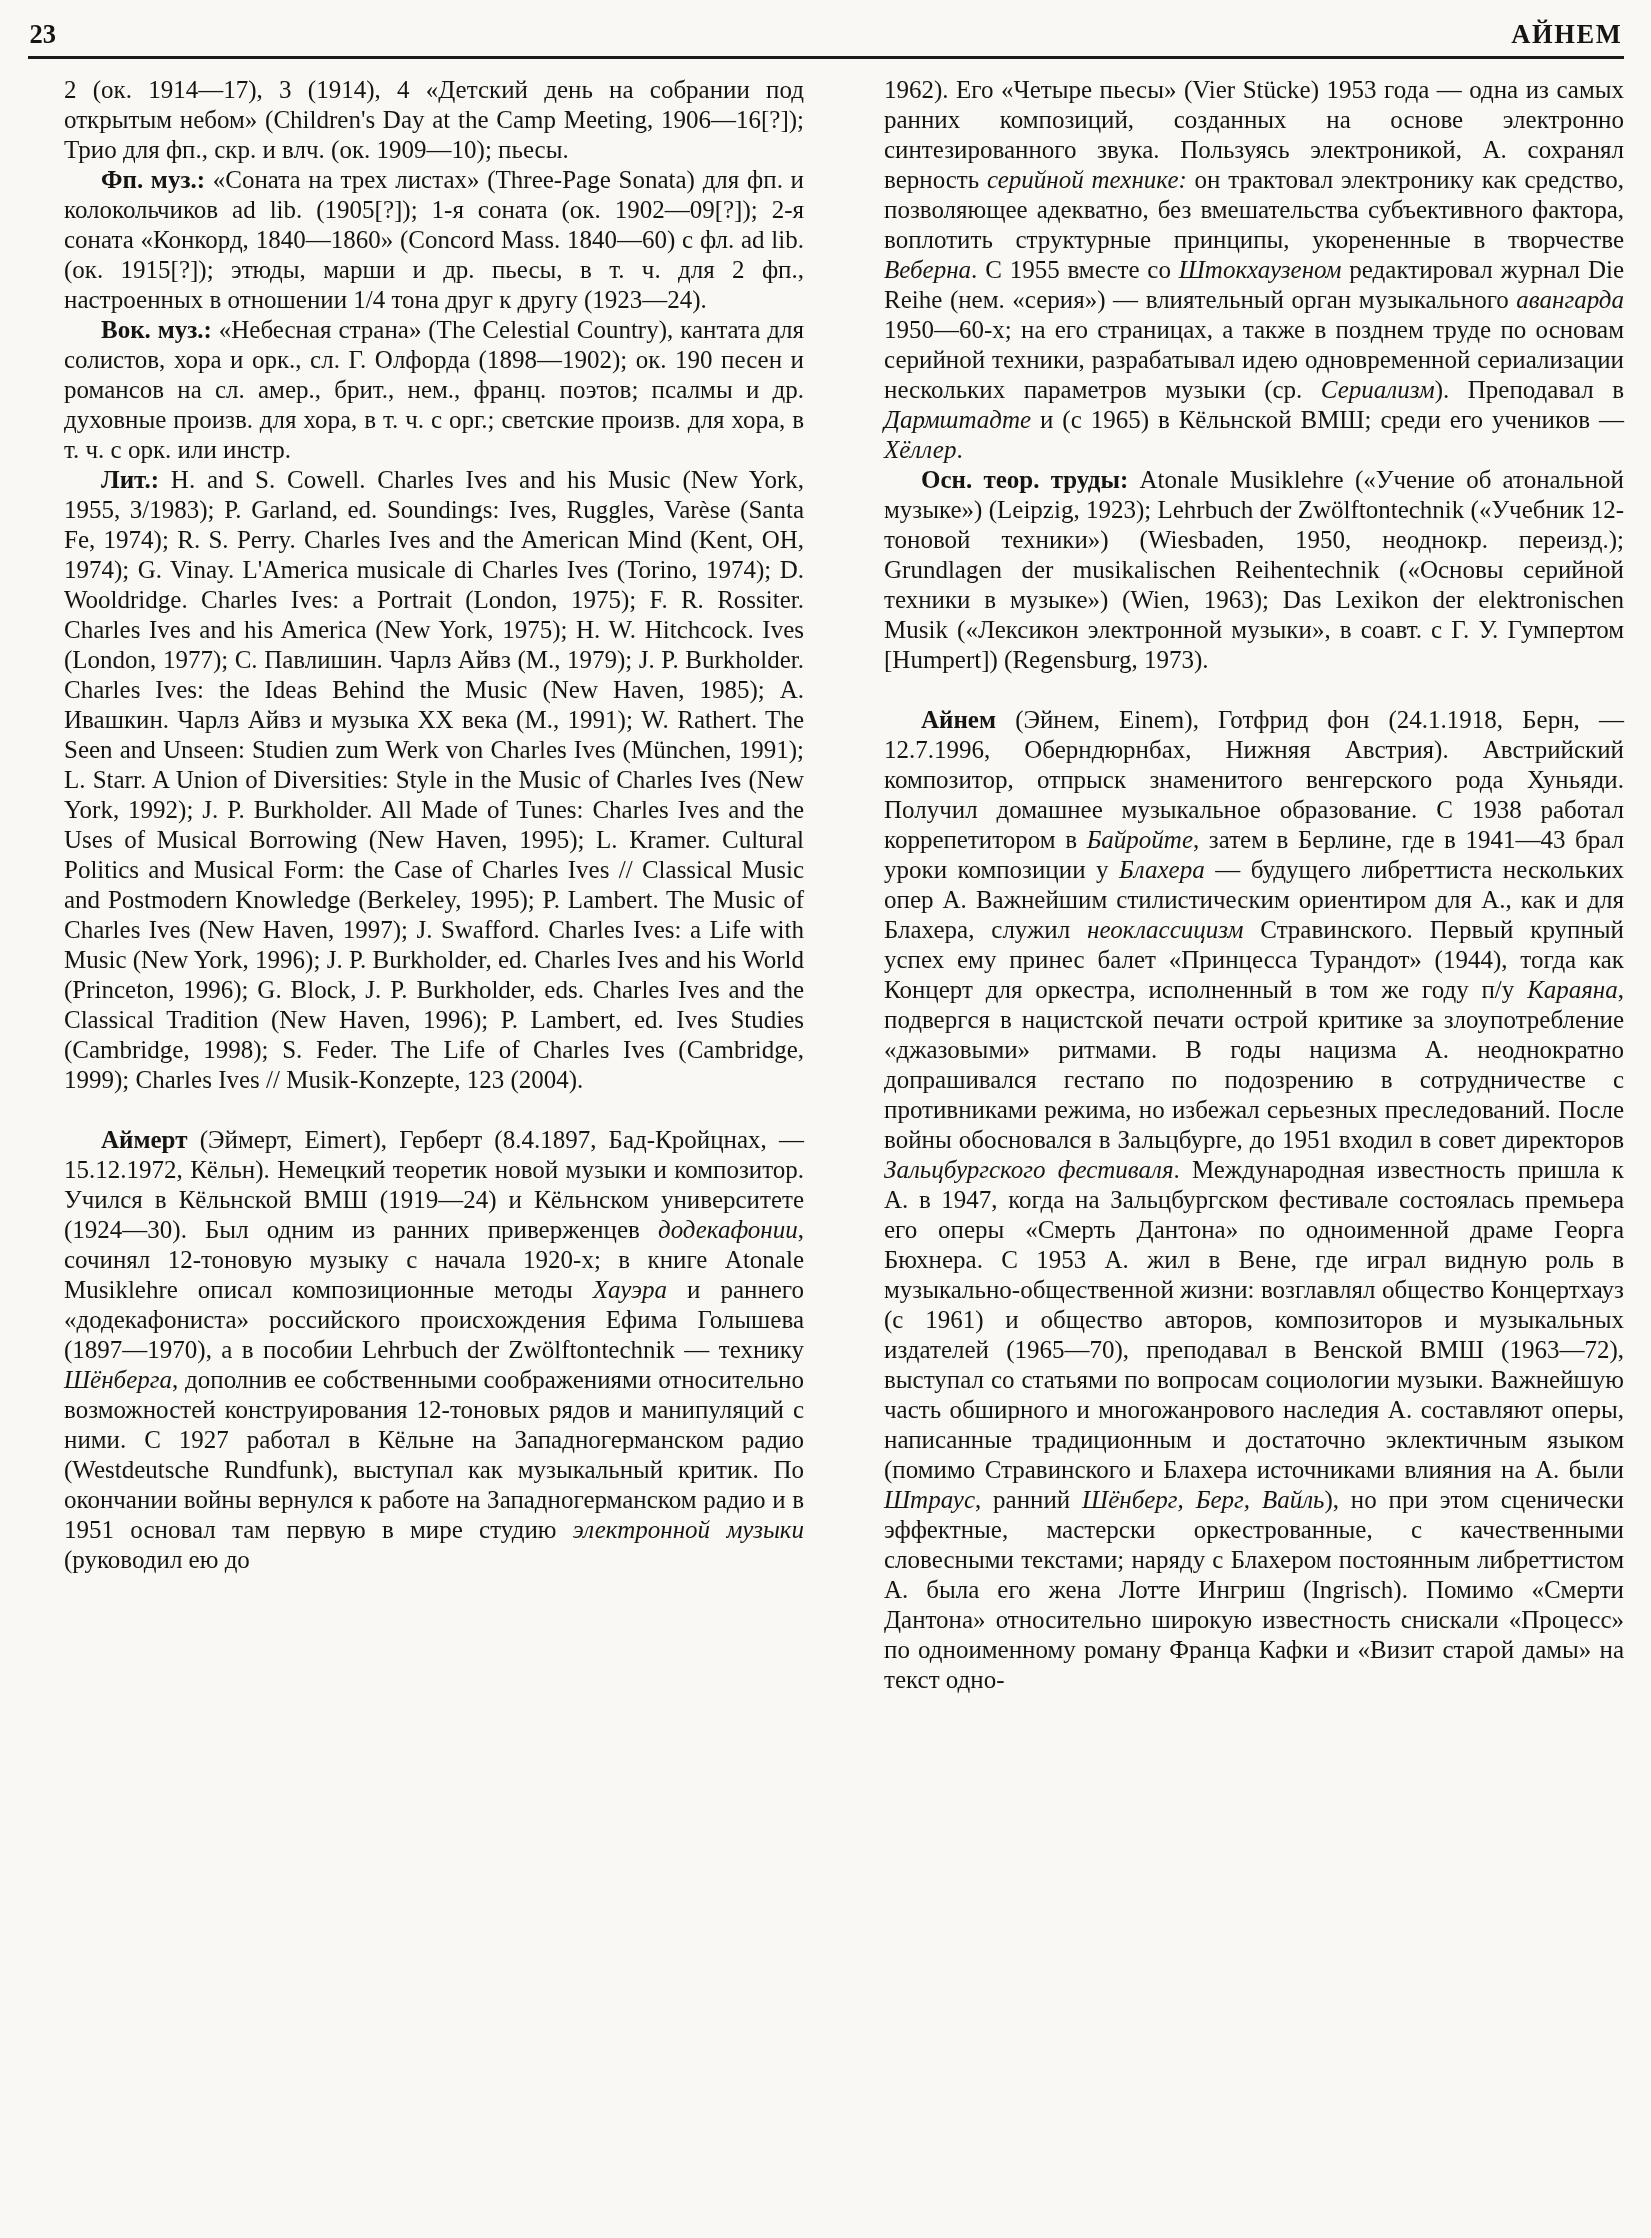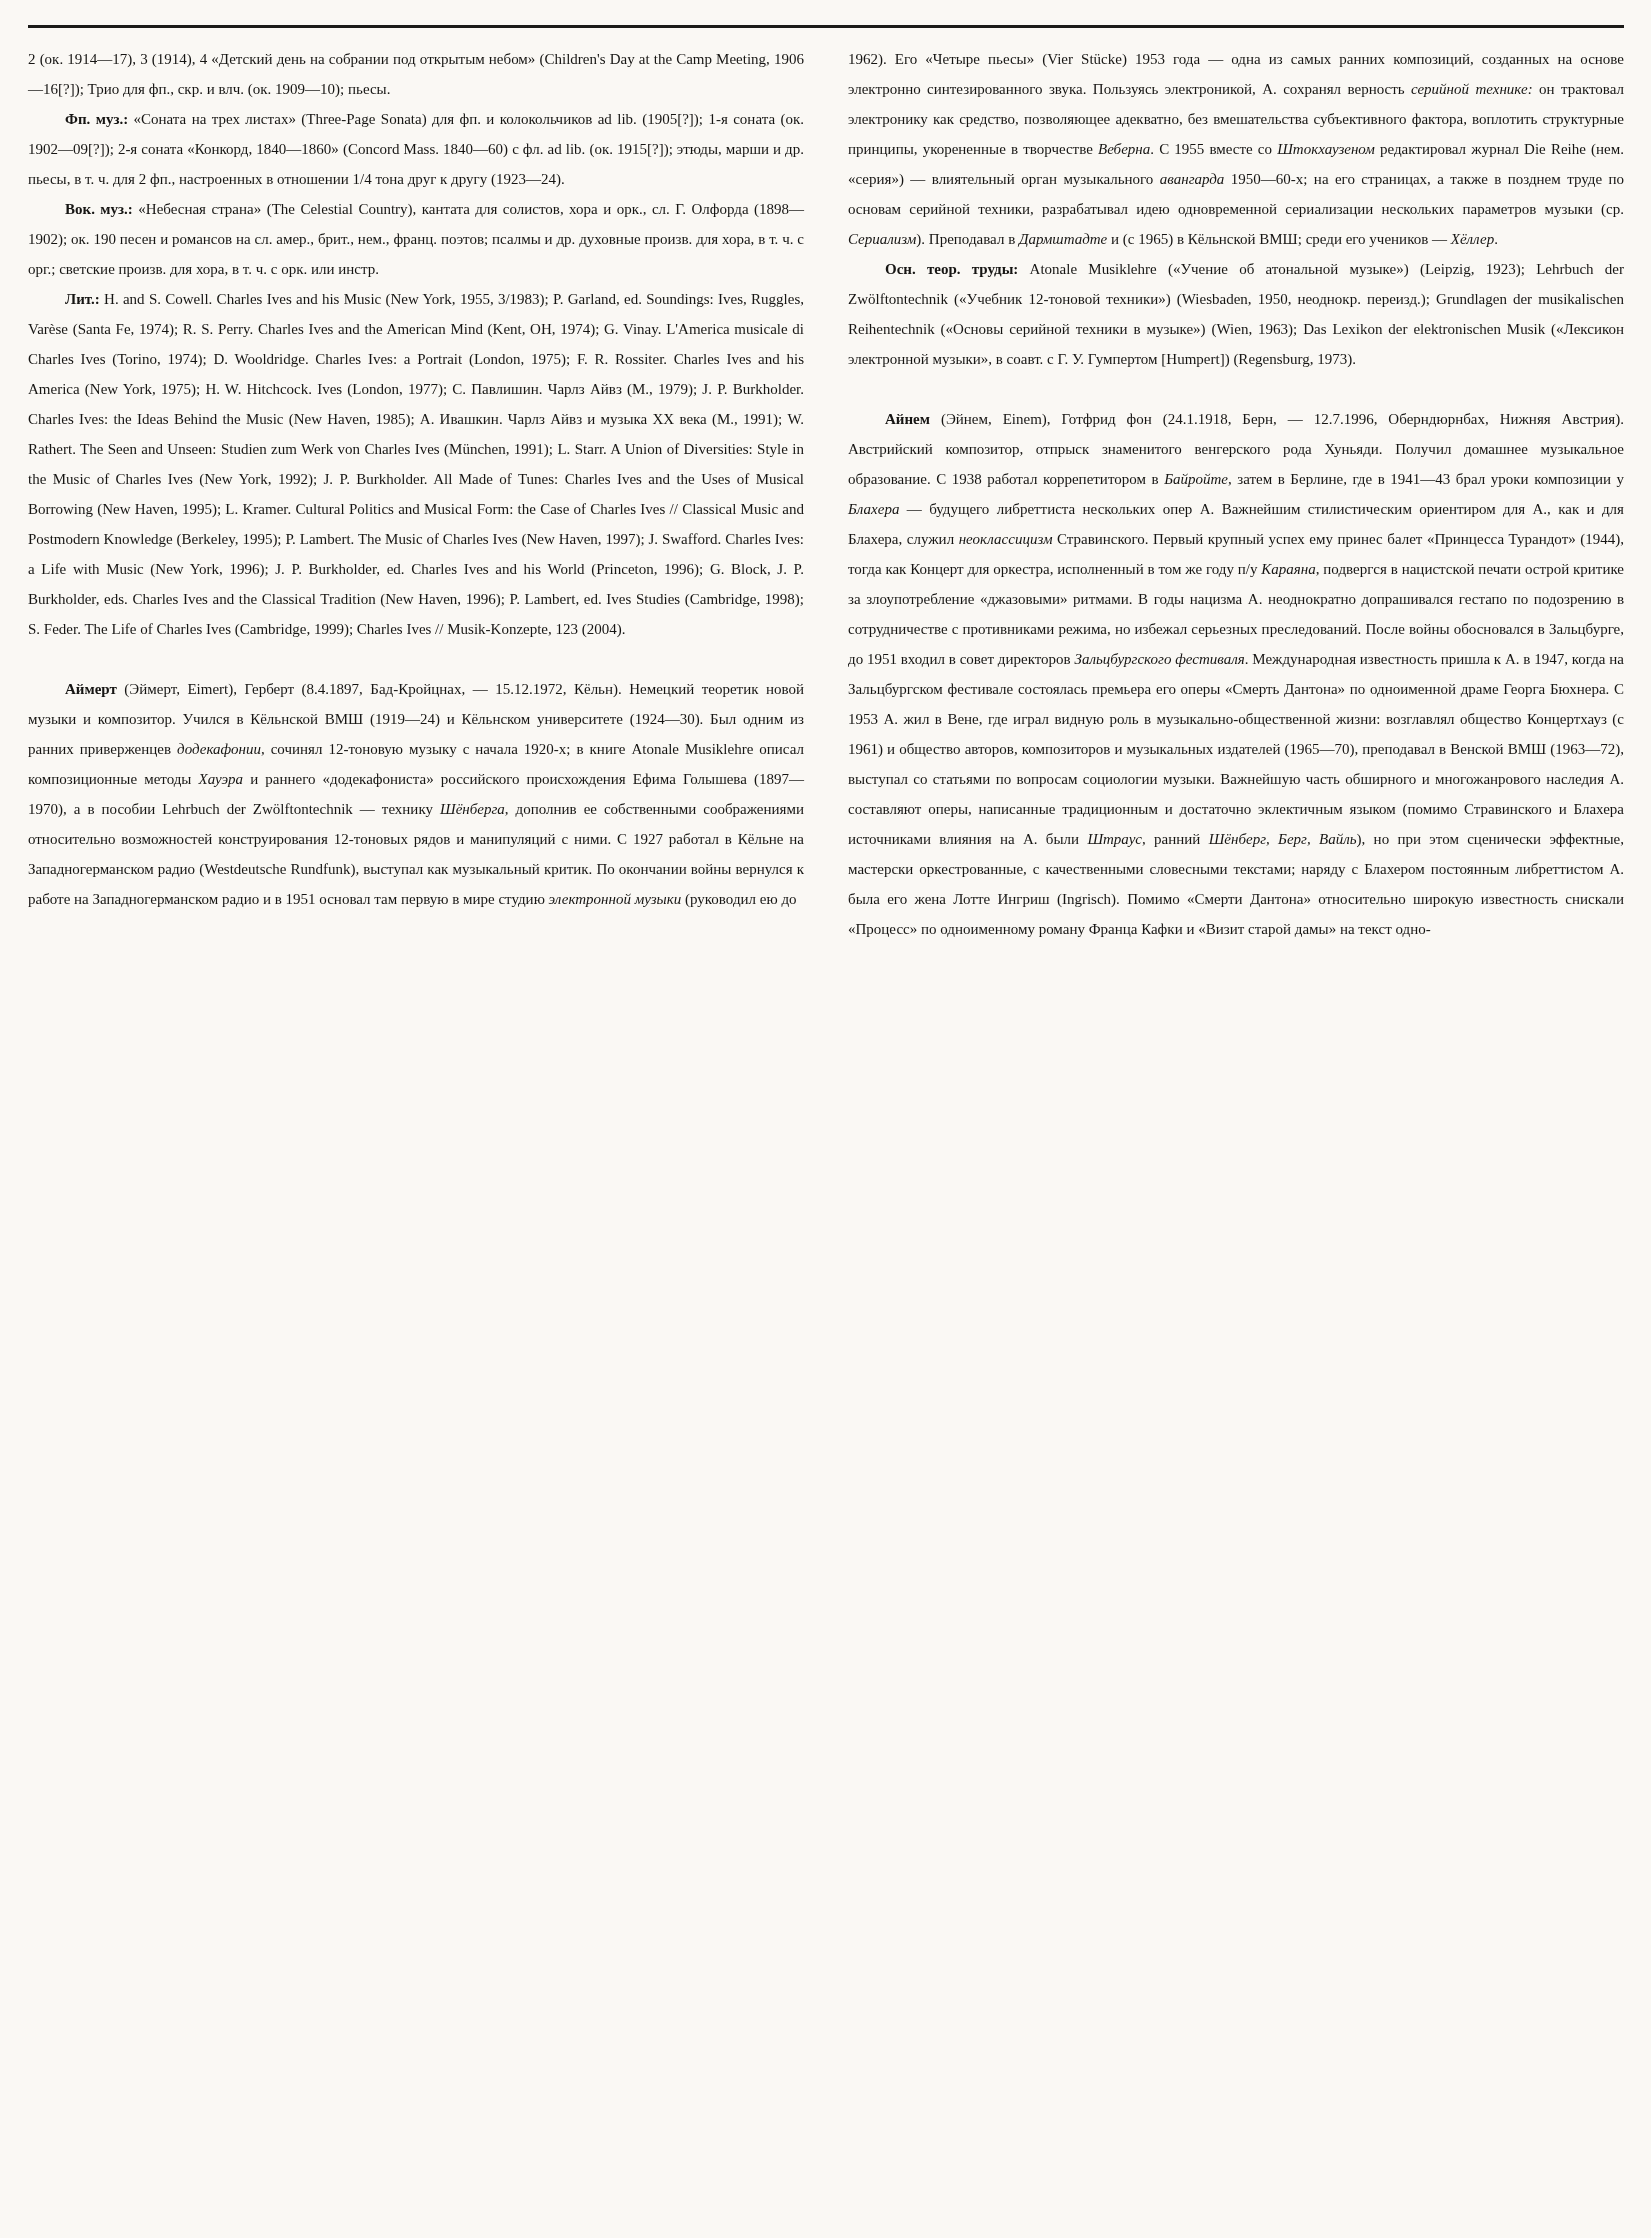--- a/index.html
+++ b/index.html
@@ -17,34 +17,38 @@
   }
   .header {
     display:flex; justify-content:space-between; align-items:baseline;
     font-weight:bold; font-size:26.5px; padding:0 1.6px;
   }
   .runhead { letter-spacing:1.6px; }
   .rule { height:3.1px; background:#1b1a18; margin-top:6.2px; }
   .columns { display:flex; gap:44px; margin-top:15.6px; }
   .col {
     flex:1 1 0; min-width:0;
-    font-size:15px; line-height:30px;
+    font-size:25px; line-height:30px;
     text-align:justify;
-    hyphens:auto; -webkit-hyphens:auto;
+    hyphens:auto;margin-left:36px; -webkit-hyphens:auto;
   }
   .para { text-align:justify; }
   .para.indent { text-indent:37px; }
   .para.gap { margin-top:30px; }
   .b { font-weight:bold; }
   .i { font-style:italic; }
 </style>
 </head>
 <body>
 
 <div class="page">
+  <div class="header">
+    <span class="pagenum">23</span>
+    <span class="runhead">АЙНЕМ</span>
+  </div>
   <div class="rule"></div>
   <div class="columns">
     <div class="col" id="left-column-content">
         <p class="para">2 (ок. 1914—17), 3 (1914), 4 «Детский день на собрании под открытым небом» (Children's Day at the Camp Meeting, 1906—16[?]); Трио для фп., скр. и влч. (ок. 1909—10); пьесы.</p>
         <p class="para indent"><span class="b">Фп. муз.:</span> «Соната на трех листах» (Three-Page Sonata) для фп. и колокольчиков ad lib. (1905[?]); 1-я соната (ок. 1902—09[?]); 2-я соната «Конкорд, 1840—1860» (Concord Mass. 1840—60) с фл. ad lib. (ок. 1915[?]); этюды, марши и др. пьесы, в т. ч. для 2 фп., настроенных в отношении 1/4 тона друг к другу (1923—24).</p>
         <p class="para indent"><span class="b">Вок. муз.:</span> «Небесная страна» (The Celestial Country), кантата для солистов, хора и орк., сл. Г. Олфорда (1898—1902); ок. 190 песен и романсов на сл. амер., брит., нем., франц. поэтов; псалмы и др. духовные произв. для хора, в т. ч. с орг.; светские произв. для хора, в т. ч. с орк. или инстр.</p>
         <p class="para indent"><span class="b">Лит.:</span> H. and S. Cowell. Charles Ives and his Music (New York, 1955, 3/1983); P. Garland, ed. Soundings: Ives, Ruggles, Varèse (Santa Fe, 1974); R. S. Perry. Charles Ives and the American Mind (Kent, OH, 1974); G. Vinay. L'America musicale di Charles Ives (Torino, 1974); D. Wooldridge. Charles Ives: a Portrait (London, 1975); F. R. Rossiter. Charles Ives and his America (New York, 1975); H. W. Hitchcock. Ives (London, 1977); С. Павлишин. Чарлз Айвз (М., 1979); J. P. Burkholder. Charles Ives: the Ideas Behind the Music (New Haven, 1985); А. Ивашкин. Чарлз Айвз и музыка XX века (М., 1991); W. Rathert. The Seen and Unseen: Studien zum Werk von Charles Ives (München, 1991); L. Starr. A Union of Diversities: Style in the Music of Charles Ives (New York, 1992); J. P. Burkholder. All Made of Tunes: Charles Ives and the Uses of Musical Borrowing (New Haven, 1995); L. Kramer. Cultural Politics and Musical Form: the Case of Charles Ives // Classical Music and Postmodern Knowledge (Berkeley, 1995); P. Lambert. The Music of Charles Ives (New Haven, 1997); J. Swafford. Charles Ives: a Life with Music (New York, 1996); J. P. Burkholder, ed. Charles Ives and his World (Princeton, 1996); G. Block, J. P. Burkholder, eds. Charles Ives and the Classical Tradition (New Haven, 1996); P. Lambert, ed. Ives Studies (Cambridge, 1998); S. Feder. The Life of Charles Ives (Cambridge, 1999); Charles Ives // Musik-Konzepte, 123 (2004).</p>
         <p class="para indent gap"><span class="b">Аймерт</span> (Эймерт, Eimert), Герберт (8.4.1897, Бад-Кройцнах, — 15.12.1972, Кёльн). Немецкий теоретик новой музыки и композитор. Учился в Кёльнской ВМШ (1919—24) и Кёльнском университете (1924—30). Был одним из ранних приверженцев <span class="i">додекафонии</span>, сочинял 12-тоновую музыку с начала 1920-х; в книге Atonale Musiklehre описал композиционные методы <span class="i">Хауэра</span> и раннего «додекафониста» российского происхождения Ефима Голышева (1897—1970), а в пособии Lehrbuch der Zwölftontechnik — технику <span class="i">Шёнберга</span>, дополнив ее собственными соображениями относительно возможностей конструирования 12-тоновых рядов и манипуляций с ними. С 1927 работал в Кёльне на Западногерманском радио (Westdeutsche Rundfunk), выступал как музыкальный критик. По окончании войны вернулся к работе на Западногерманском радио и в 1951 основал там первую в мире студию <span class="i">электронной музыки</span> (руководил ею до</p>
       </div>
     <div class="col" id="right-column-content">

